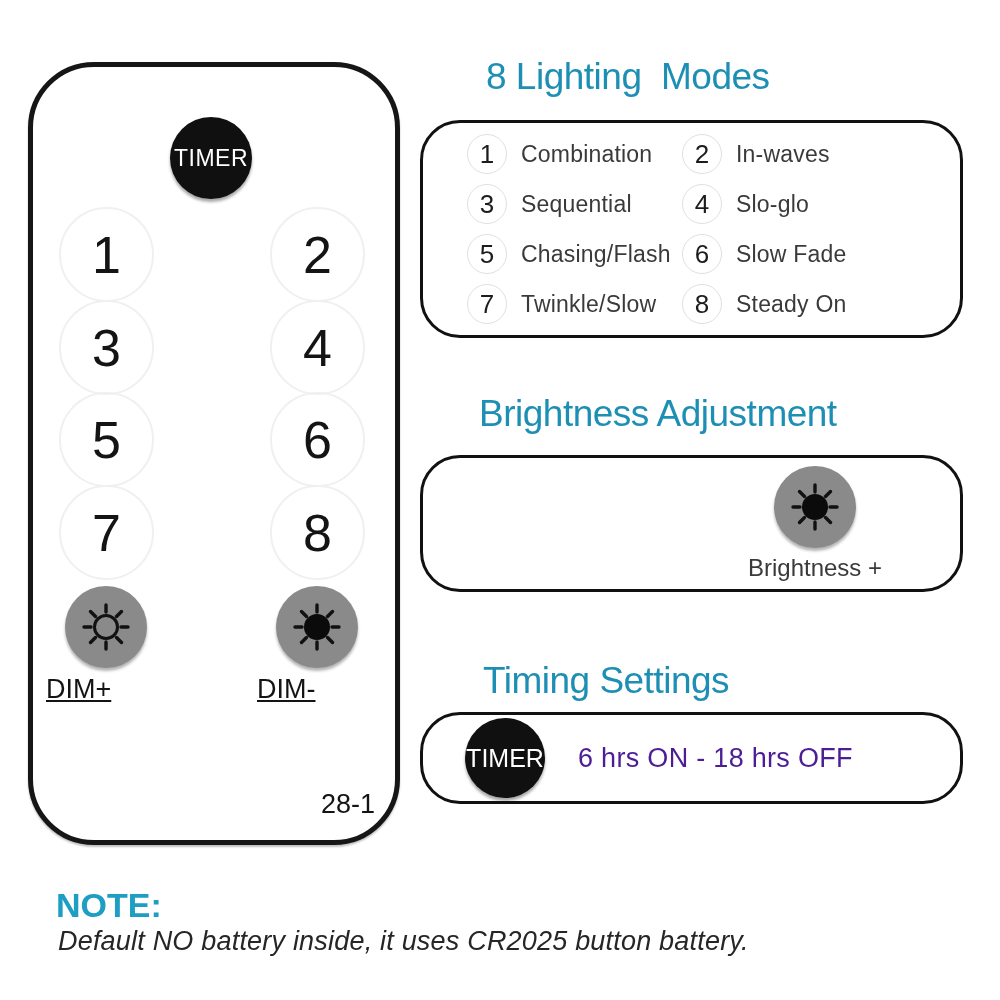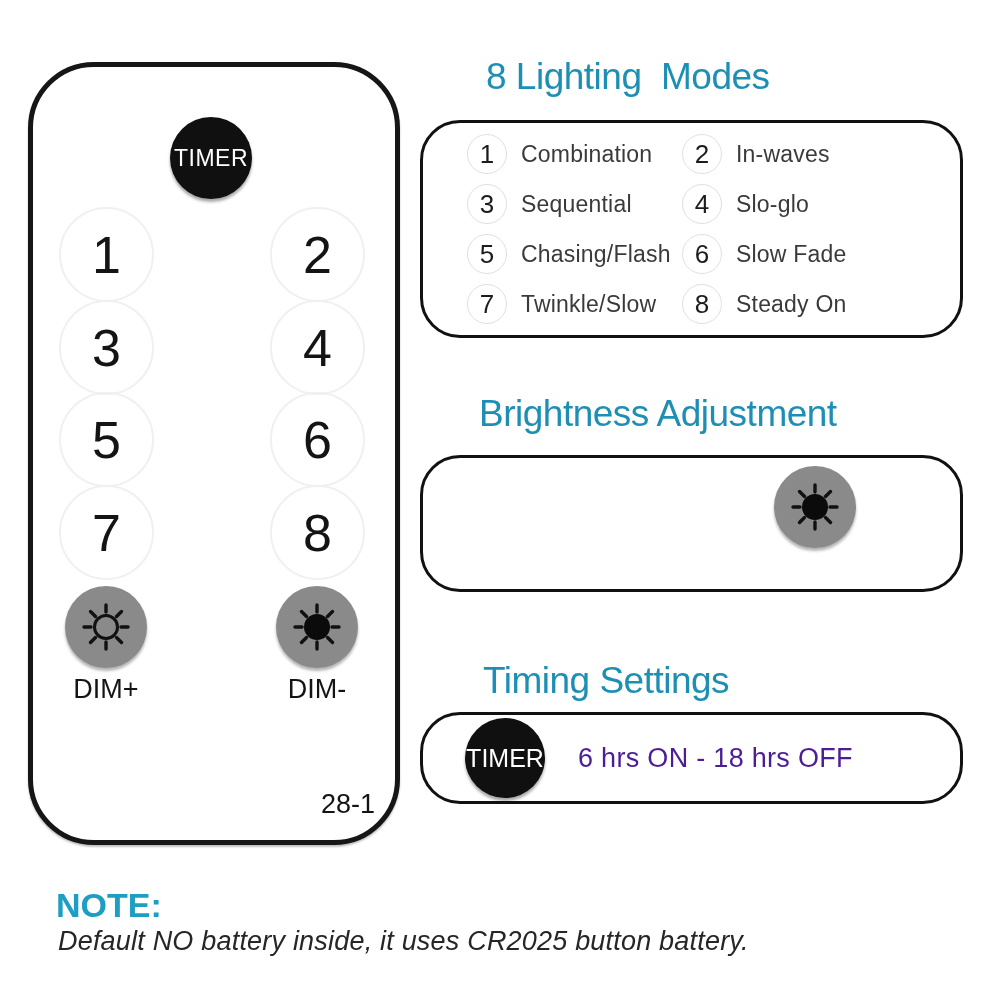--- a/index.html
+++ b/index.html
@@ -22,21 +22,21 @@
     position:absolute;width:95px;height:95px;border-radius:50%;
     border:2px solid #f0f0f0;display:flex;align-items:center;justify-content:center;
     font-size:52px;color:#141414;box-sizing:border-box;
   }
   .dim-btn{
     position:absolute;width:82px;height:82px;border-radius:50%;background:#8a8a8a;
     display:flex;align-items:center;justify-content:center;
     box-shadow:0 3px 3px rgba(0,0,0,.3);
   }
   .dim-label{
-    position:absolute;width:120px;text-align:center;font-size:27px;color:#141414;
+    position:absolute;width:120px;font-size:27px;color:#141414;text-decoration:underline;
   }
   .model-label{
     position:absolute;right:20px;top:722px;font-size:27px;color:#141414;
   }
   
   .section-title{
     position:absolute;color:#1e8fb4;font-weight:normal;font-size:37px;
     white-space:pre;letter-spacing:-.5px;
   }
   .panel{
@@ -196,20 +196,21 @@
             <line x1="6" y1="28" x2="13" y2="28"></line>
               <line x1="43" y1="28" x2="50" y2="28"></line>
             <line x1="12.5" y1="12.5" x2="17.5" y2="17.5"></line>
               <line x1="38.5" y1="38.5" x2="43.5" y2="43.5"></line>
             <line x1="12.5" y1="43.5" x2="17.5" y2="38.5"></line>
               <line x1="38.5" y1="17.5" x2="43.5" y2="12.5"></line>
           </g>
         </svg>
       </span>
     </div>
+    <div class="bright-label">Brightness +</div>
   </div>
 </div>
 
 <div class="section-title" style="left:483px;top:660px;">Timing Settings</div>
 
 <div class="panel timing-panel">
   <div class="timer-btn">
     <span>TIMER</span>
   </div>
   <div class="timing-desc">6 hrs ON - 18 hrs OFF</div>

